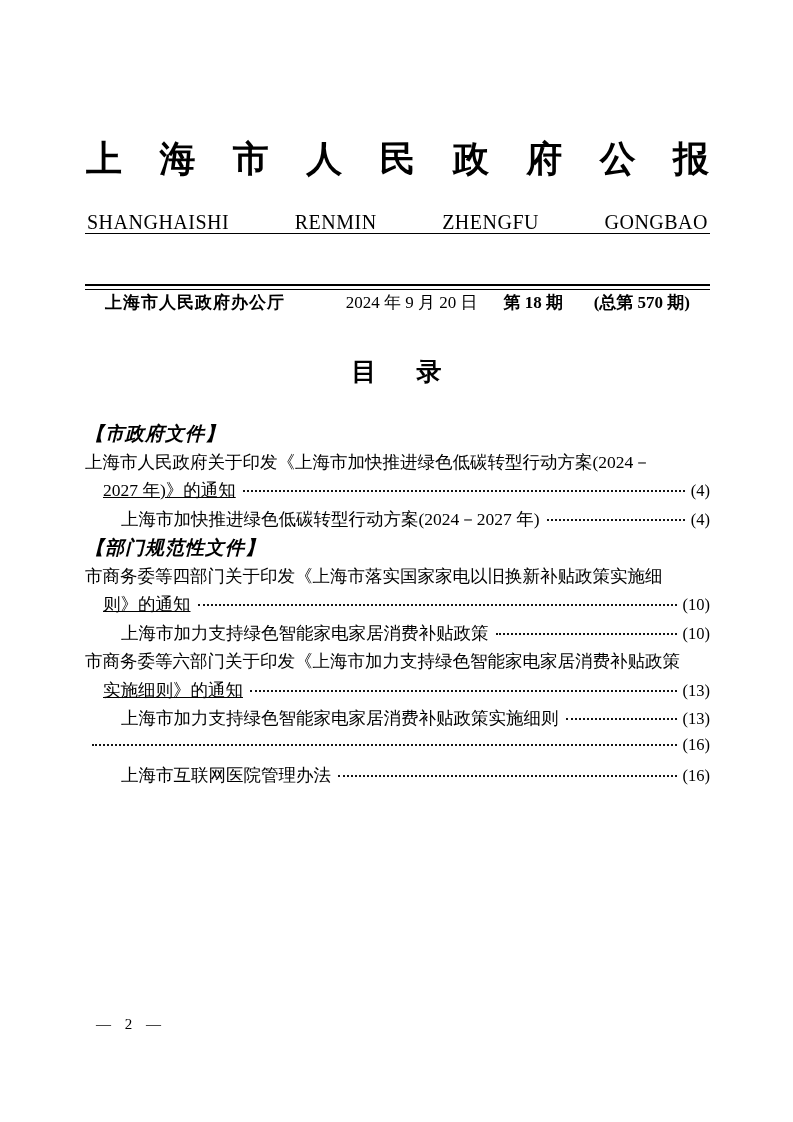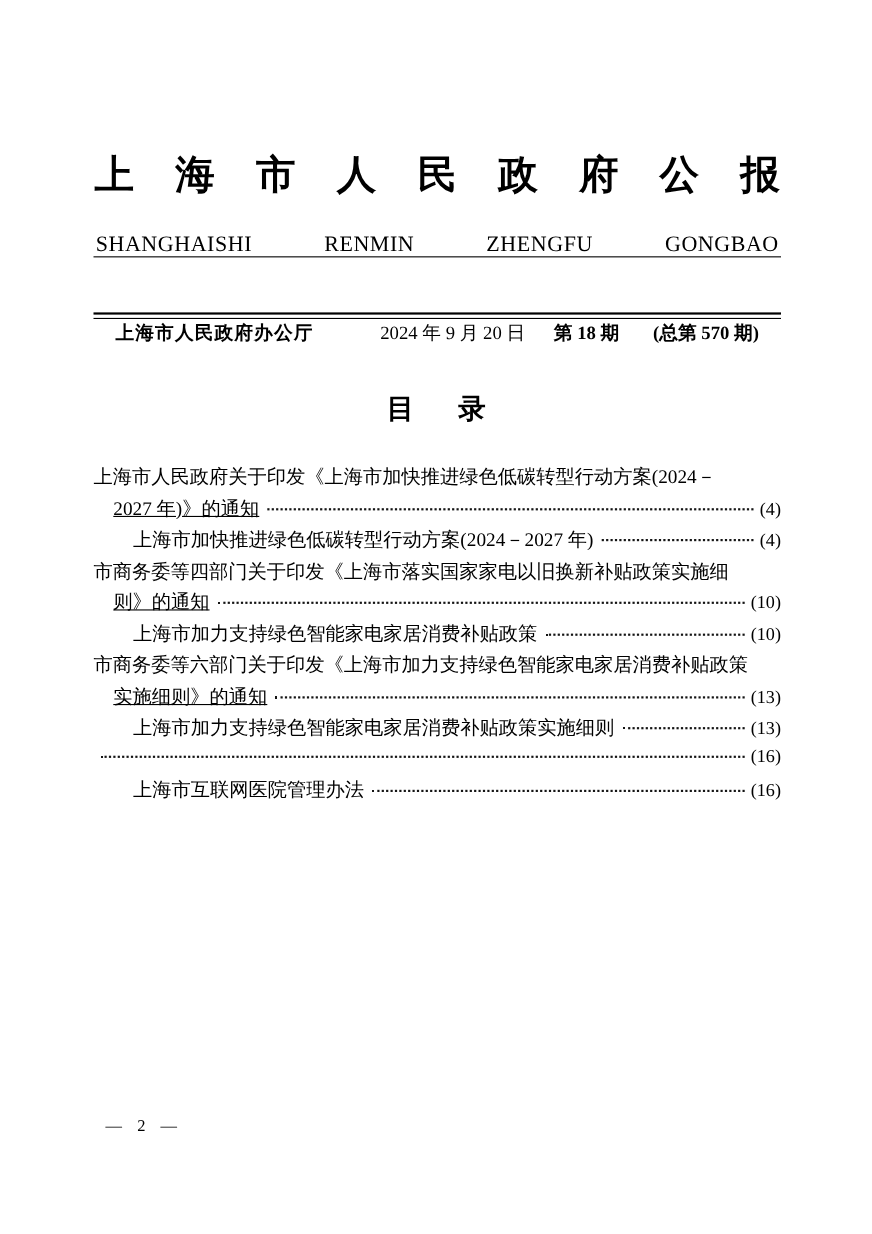--- a/index.html
+++ b/index.html
@@ -98,32 +98,38 @@
   </div>
 
   <div class="rule-double"></div>
 
   <div class="toc-title">
     <span>目</span>
     <span>录</span>
   </div>
 
   <div class="toc" id="toc-rows">
+      <div class="toc-row indent-0 section">
+        <span class="toc-text">【市政府文件】</span>
+      </div>
       <div class="toc-row indent-0">
         <span class="toc-text">上海市人民政府关于印发《上海市加快推进绿色低碳转型行动方案(2024－</span>
       </div>
       <div class="toc-row indent-1">
         <span class="toc-text">2027 年)》的通知</span>
         <span class="leader"></span>
         <span class="toc-page">(4)</span>
       </div>
       <div class="toc-row indent-2">
         <span class="toc-text">上海市加快推进绿色低碳转型行动方案(2024－2027 年)</span>
         <span class="leader"></span>
         <span class="toc-page">(4)</span>
+      </div>
+      <div class="toc-row indent-0 section">
+        <span class="toc-text">【部门规范性文件】</span>
       </div>
       <div class="toc-row indent-0">
         <span class="toc-text">市商务委等四部门关于印发《上海市落实国家家电以旧换新补贴政策实施细</span>
       </div>
       <div class="toc-row indent-1">
         <span class="toc-text">则》的通知</span>
         <span class="leader"></span>
         <span class="toc-page">(10)</span>
       </div>
       <div class="toc-row indent-2">

